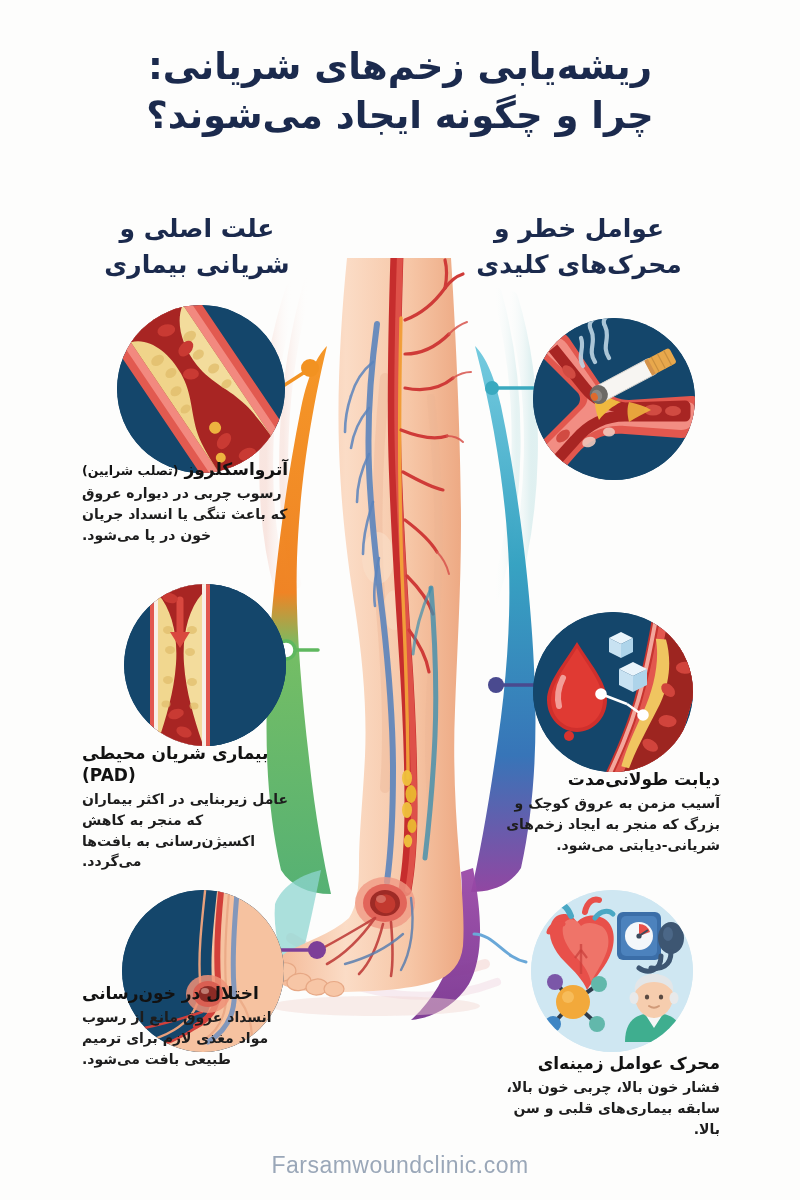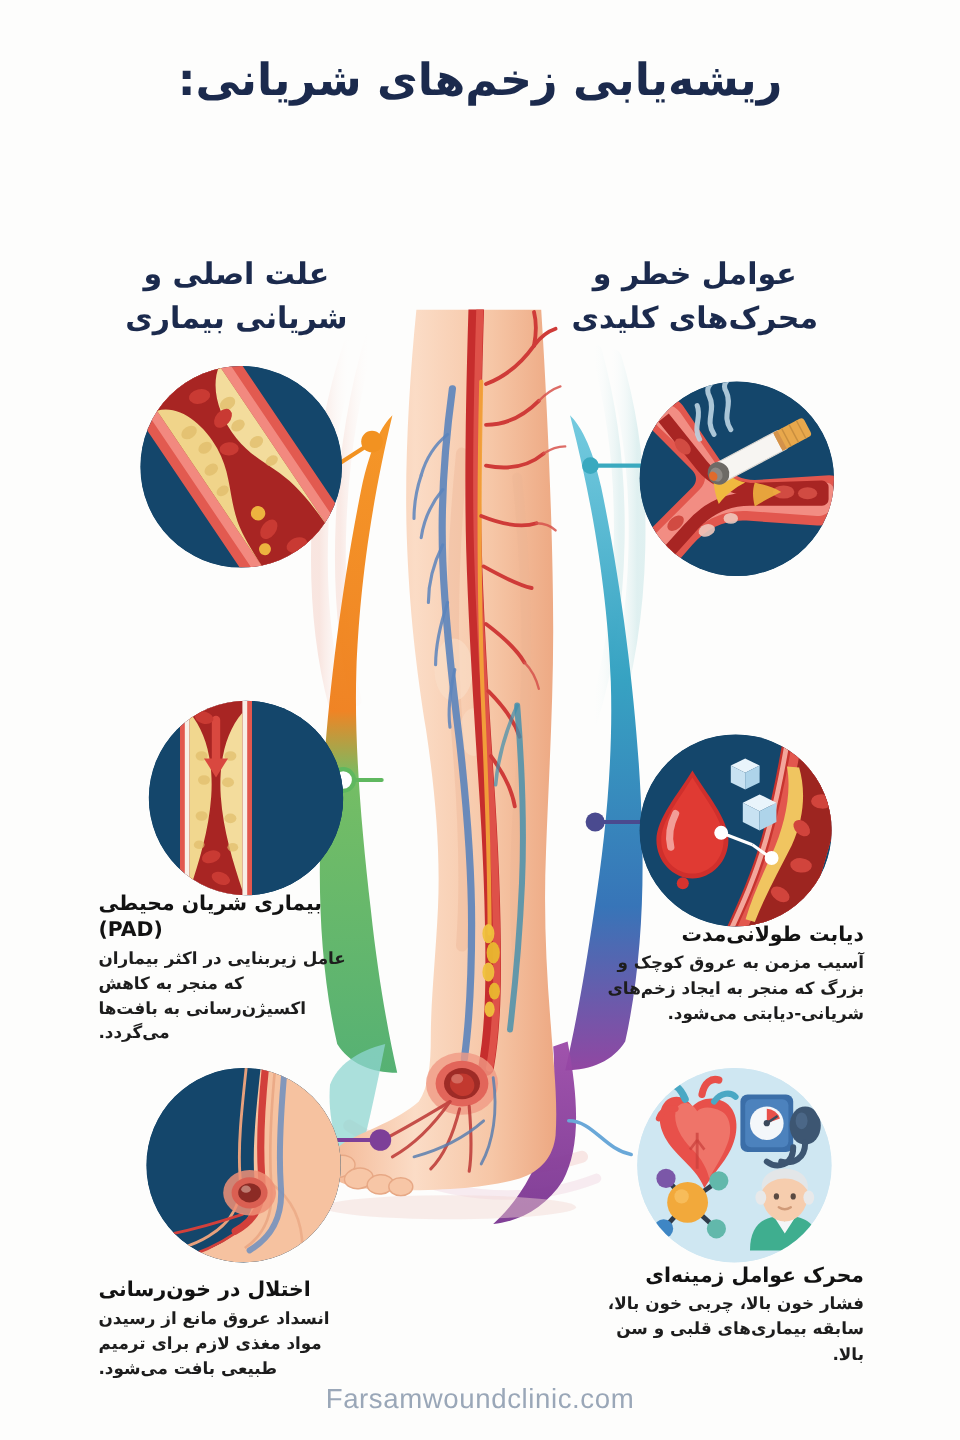--- a/index.html
+++ b/index.html
@@ -117,20 +117,21 @@
     font-family: Liberation Sans, sans-serif;
   }
 </style>
 </head>
 <body>
 
 <div class="poster">
 
   <div class="title-block">
     <div class="title-line">ریشه‌یابی زخم‌های شریانی:</div>
+    <div class="title-line">چرا و چگونه ایجاد می‌شوند؟</div>
   </div>
 
   <div class="col-heading left">
     <div>علت اصلی و</div>
     <div>شریانی بیماری</div>
   </div>
   <div class="col-heading right">
     <div>عوامل خطر و</div>
     <div>محرک‌های کلیدی</div>
   </div>
@@ -324,20 +325,27 @@
         </g>
         <g fill="#edb33f">
           <circle cx="74" cy="124" r="6"></circle>
             <circle cx="62" cy="152" r="5"></circle>
             <circle cx="88" cy="186" r="5.5"></circle>
         </g>
       </g>
     </svg>
   </div>
 
+  <div class="item-text left" style="left:82px; top:458px;">
+    <p class="item-title">
+      <span>آترواسکلروز</span>
+      <span class="sub">(تصلب شرایین)</span>
+    </p>
+    <p class="item-body">رسوب چربی در دیواره عروق که باعث تنگی یا انسداد جریان خون در پا می‌شود.</p>
+  </div>
 
   <svg class="connector" style="left:270px; top:630px;" width="70" height="40" viewBox="0 0 70 40">
     <line x1="6" y1="20" x2="48" y2="20" stroke="#5fb85f" stroke-width="3.5" stroke-linecap="round"></line>
     <circle cx="16" cy="20" r="9" fill="#ffffff" stroke="#5fb85f" stroke-width="3.5"></circle>
   </svg>
 
   <div class="bubble" style="left:124px; top:584px; width:162px; height:162px;">
     <svg width="162" height="162" viewBox="0 0 162 162">
       <circle cx="81" cy="81" r="81" fill="#14466b"></circle>
       <g>
@@ -407,23 +415,23 @@
         </g>
 
         <ellipse cx="86" cy="104" rx="22" ry="19" fill="#ee9077" opacity="0.85"></ellipse>
         <ellipse cx="86" cy="104" rx="15" ry="13" fill="#da5f52"></ellipse>
         <ellipse cx="86" cy="104" rx="9.5" ry="8" fill="#8c2b25"></ellipse>
         <ellipse cx="83" cy="101" rx="4" ry="3" fill="#c4857a" opacity="0.9"></ellipse>
       </g>
     </svg>
   </div>
 
-  <div class="item-text left" style="left:82px; top:1064px;">
+  <div class="item-text left" style="left:82px; top:982px;">
     <p class="item-title">اختلال در خون‌رسانی</p>
-    <p class="item-body">انسداد عروق مانع از رسیدن مواد مغذی لازم برای ترمیم طبیعی بافت می‌شود.</p>
+    <p class="item-body">انسداد عروق مانع از رسوب مواد مغذی لازم برای ترمیم طبیعی بافت می‌شود.</p>
   </div>
 
   <svg class="connector" style="left:484px; top:368px;" width="70" height="40" viewBox="0 0 70 40">
     <line x1="6" y1="20" x2="54" y2="20" stroke="#3aa9bf" stroke-width="3.5" stroke-linecap="round"></line>
     <circle cx="8" cy="20" r="7" fill="#3aa9bf"></circle>
   </svg>
 
   <div class="bubble" style="left:533px; top:318px; width:162px; height:162px;">
     <svg width="162" height="162" viewBox="0 0 162 162">
       <circle cx="81" cy="81" r="81" fill="#14466b"></circle>

